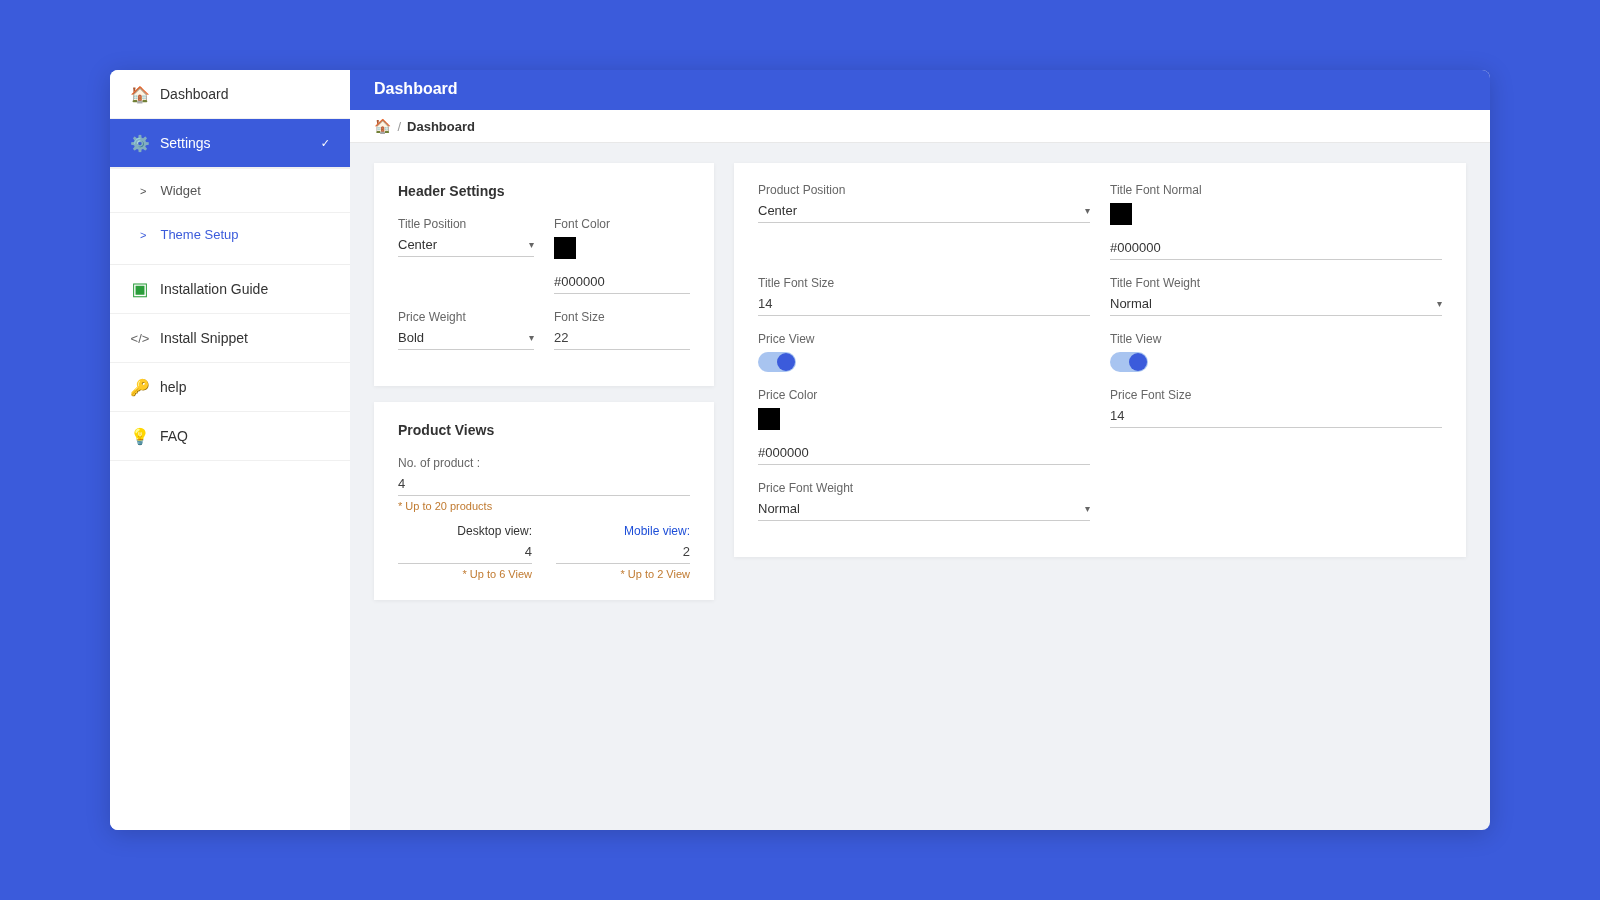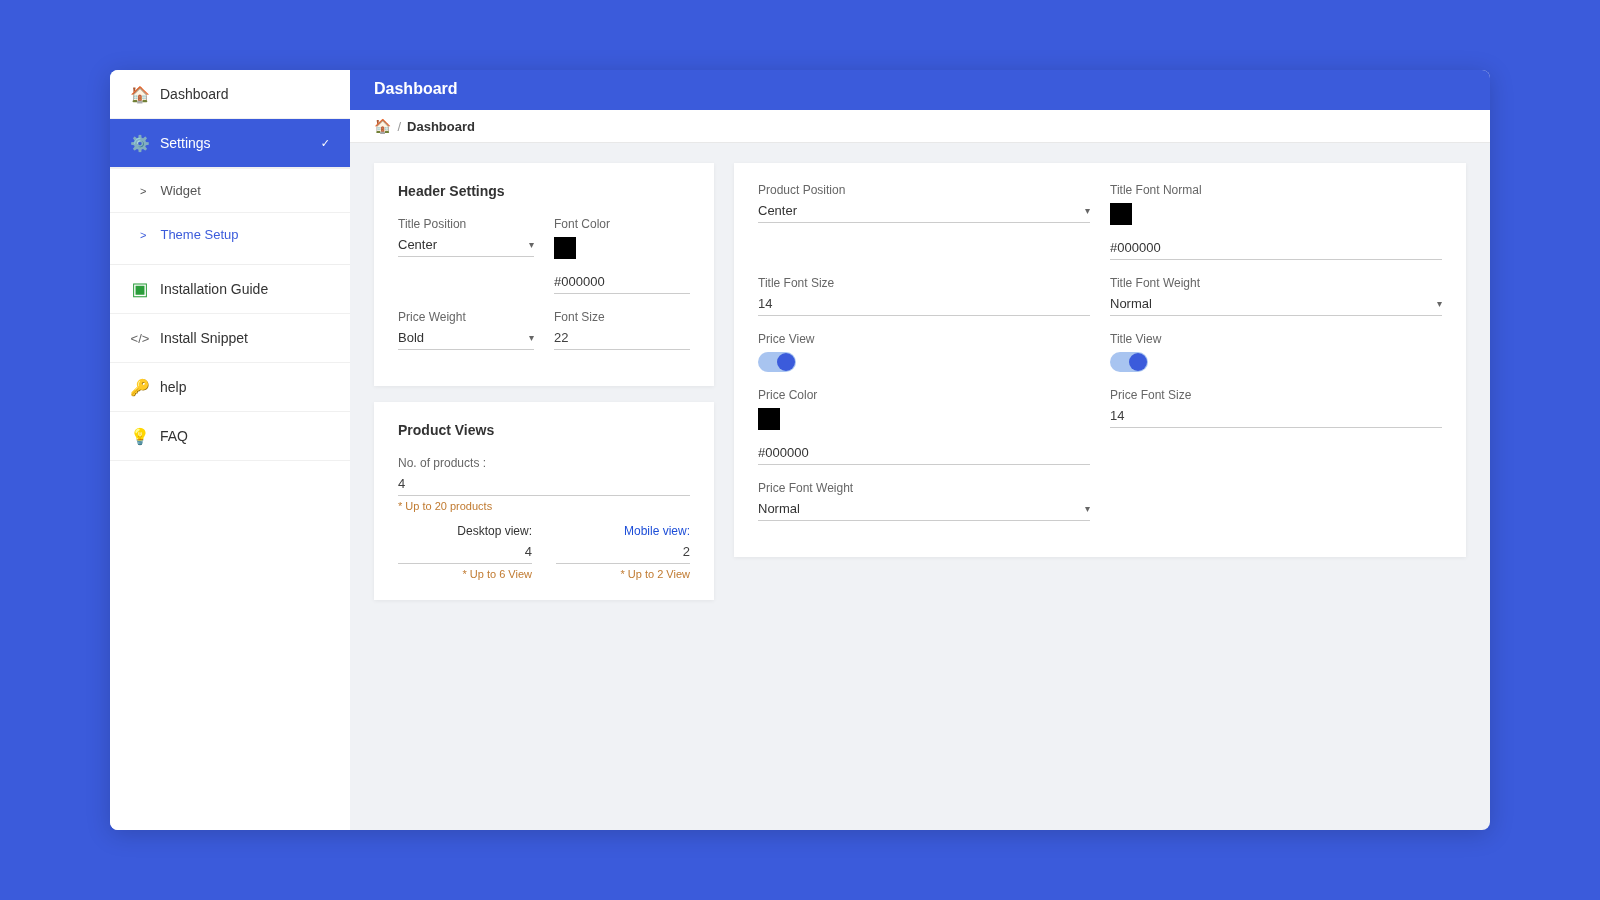--- a/index.html
+++ b/index.html
@@ -347,21 +347,21 @@
             <div class="form-group">
               <label class="form-label">Font Size</label>
               <div class="form-value">22</div>
             </div>
           </div>
         </div>
 
         <div class="card">
           <div class="card-title">Product Views</div>
           <div class="form-group" style="margin-bottom:4px;">
-            <label class="form-label">No. of products :</label>
+            <label class="form-label">No. of product :</label>
             <div class="form-value">4</div>
             <div class="hint-text">* Up to 20 products</div>
           </div>
           <div class="product-views-grid">
             <div class="product-views-col">
               <label class="form-label" style="color:#333; font-weight:500;">Desktop view:</label>
               <div class="form-value">4</div>
               <div class="hint-text">* Up to 6 View</div>
             </div>
             <div class="product-views-col">

